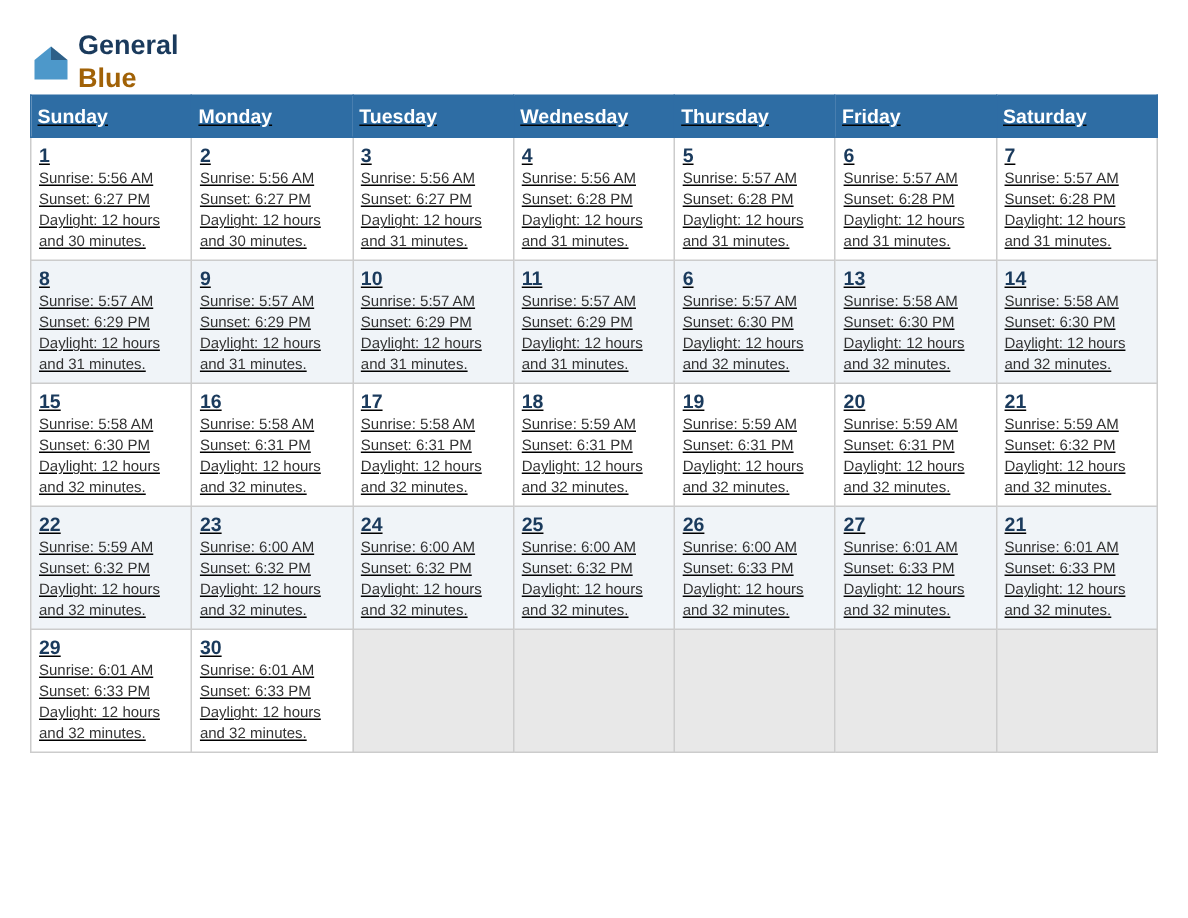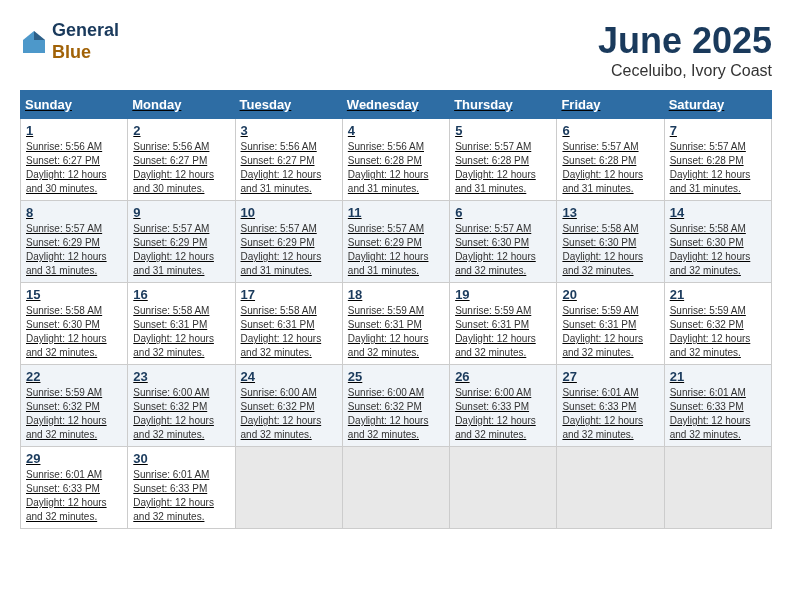--- a/index.html
+++ b/index.html
@@ -7,21 +7,20 @@
       font-family: Arial, sans-serif;
       background: #fff;
       width: 792px;
       min-height: 612px;
       padding: 20px;
     }
     .header-area {
       display: flex;
       justify-content: space-between;
       align-items: flex-start;
-      margin-bottom: 10px;
     }
     .logo {
       display: flex;
       align-items: center;
     }
     .logo-text {
       font-size: 18px;
       font-weight: bold;
       color: #1a3a5c;
       line-height: 1.2;
@@ -98,24 +97,20 @@
 <div class="header-area">
   <div class="logo">
     <svg class="logo-icon" viewBox="0 0 28 28">
       <polygon points="14,3 25,12 25,25 3,25 3,12" fill="#2e86c1" opacity="0.85"></polygon>
       <polygon points="14,3 25,12 14,12" fill="#1a3a5c" opacity="0.6"></polygon>
     </svg>
     <div class="logo-text">
       <div>General</div>
       <div><span>Blue</span></div>
     </div>
-  </div>
-  <div class="title-area">
-    <div class="calendar-title">June 2025</div>
-    <div class="calendar-subtitle">Ceceluibo, Ivory Coast</div>
   </div>
 </div>
 
 <table class="calendar">
   <thead>
     <tr>
       <th>Sunday</th>
       <th>Monday</th>
       <th>Tuesday</th>
       <th>Wednesday</th>

